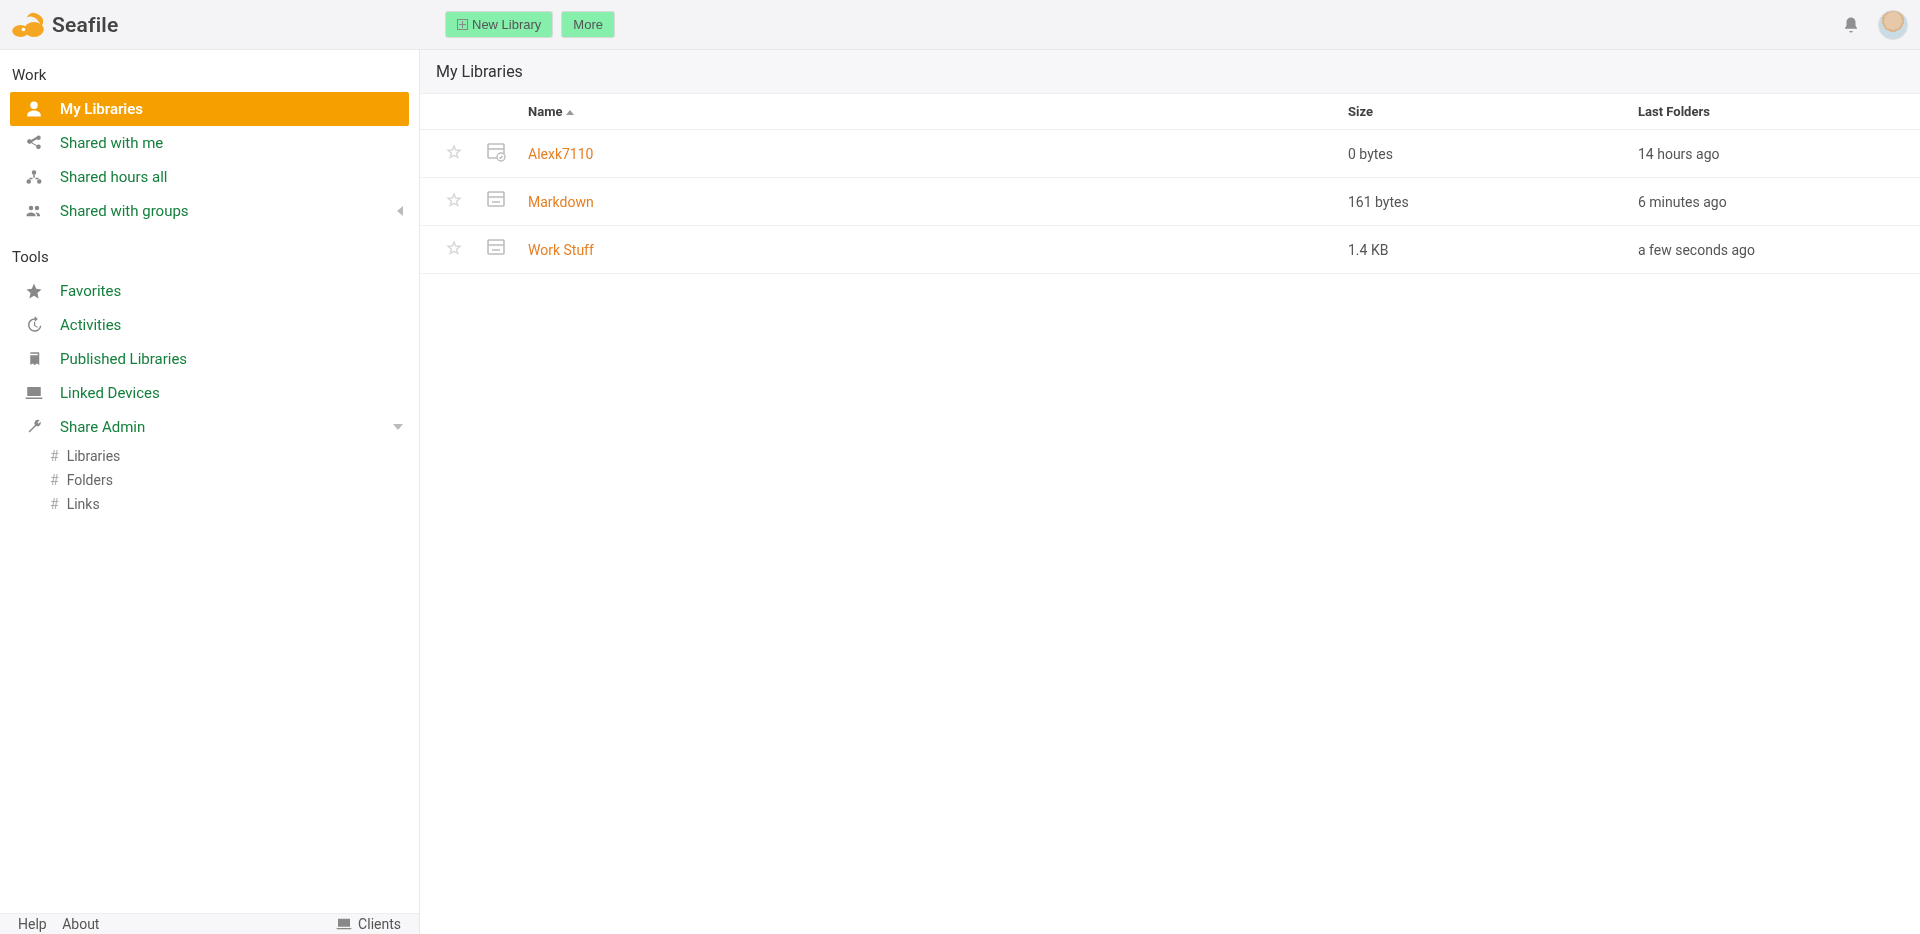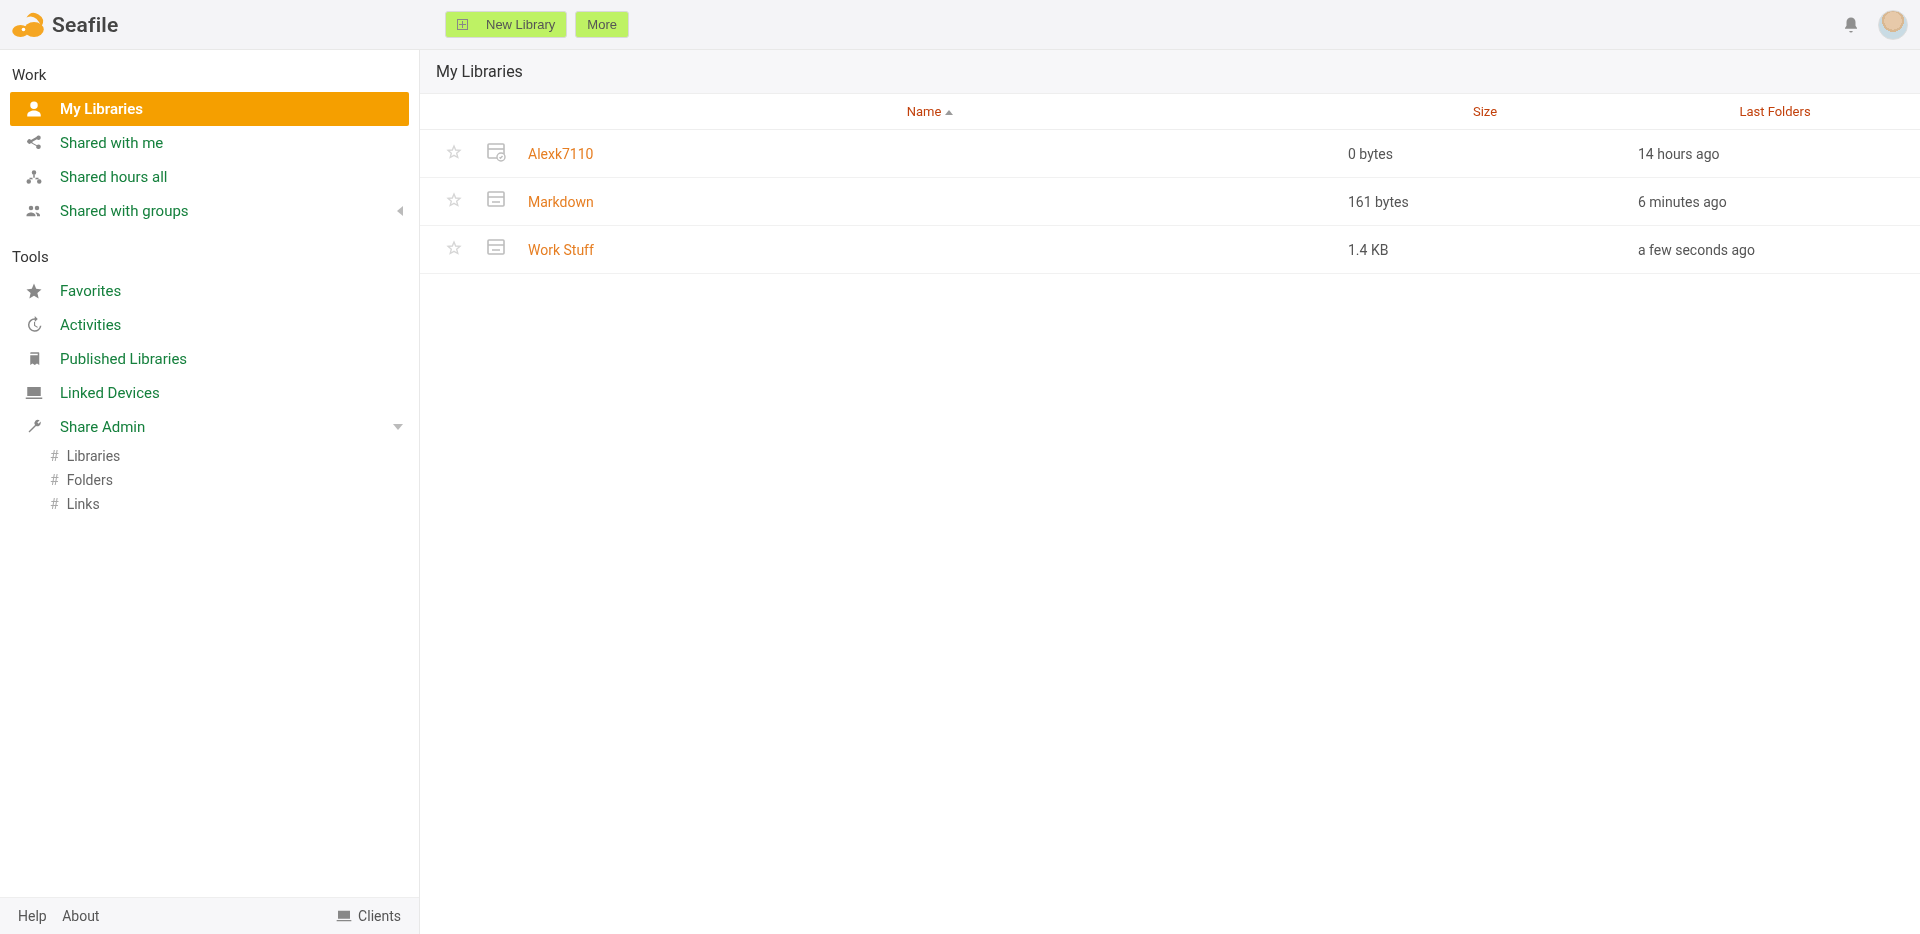--- a/index.html
+++ b/index.html
@@ -21,30 +21,30 @@
     gap: 6px;
     width: 435px; 
     flex: 0 0 435px;
   }
   .logo svg { display: block; }
   .logo-text { font-size: 21px; color: #444; letter-spacing: .2px; }
   .logo-text b { font-weight: 600; }
 
   .toolbar-btns { display: flex; gap: 8px; }
   .btn {
-    background: #bef264;
+    background: #86efac;
     border: 1px solid #d9d9d9;
     border-radius: 3px;
     padding: 5px 11px;
     font-size: 13px;
     color: #555;
     cursor: pointer;
     display: inline-flex;
     align-items: center;
-    gap: 18px;
+    gap: 4px;
   }
   .plus-box {
     width: 11px; height: 11px; border: 1px solid #888; position: relative; display: inline-block;
   }
   .plus-box::before, .plus-box::after {
     content: ""; position: absolute; background: #888;
   }
   .plus-box::before { left: 4px; top: 1px; width: 1px; height: 7px; }
   .plus-box::after { top: 4px; left: 1px; height: 1px; width: 7px; }
 
@@ -91,39 +91,39 @@
 
   .sub-item {
     display: flex; align-items: center; gap: 8px;
     padding: 4px 14px 4px 40px; color: #666; font-size: 14px; cursor: pointer;
   }
   .sub-item .hash { color: #aaa; }
 
   .sidebar-footer {
     border-top: 1px solid #eee;
     background: #f7f7f9;
-    padding: 10px 18px;
+    padding: 2px 18px;
     display: flex; align-items: center; justify-content: space-between;
     font-size: 14px; color: #555;
   }
   .sidebar-footer .left a { color: #555; text-decoration: none; margin-right: 12px; cursor: pointer; }
   .sidebar-footer .right { display: flex; align-items: center; gap: 6px; cursor: pointer; }
 
   
   .content { flex: 1; display: flex; flex-direction: column; min-width: 0; }
   .content-header {
     background: #f7f7f9;
     border-bottom: 1px solid #eee;
     padding: 12px 16px;
     font-size: 16px; color: #333;
   }
 
   .table { width: 100%; border-collapse: collapse; }
   .table th {
-    text-align: center; font-weight: 400; color: #c2410c; font-size: 13px;
+    text-align: left; font-weight: 700; color: #404040; font-size: 13px;
     padding: 10px 8px; border-bottom: 1px solid #eee;
   }
   .table td {
     padding: 10px 8px; border-bottom: 1px solid #f1f1f1; font-size: 14px; color: #555;
   }
   .col-star { width: 52px; text-align: center; padding-left: 24px !important; }
   .col-icon { width: 48px; text-align: center; }
   .col-name { }
   .col-size { width: 290px; }
   .col-date { width: 290px; padding-right: 20px; }

